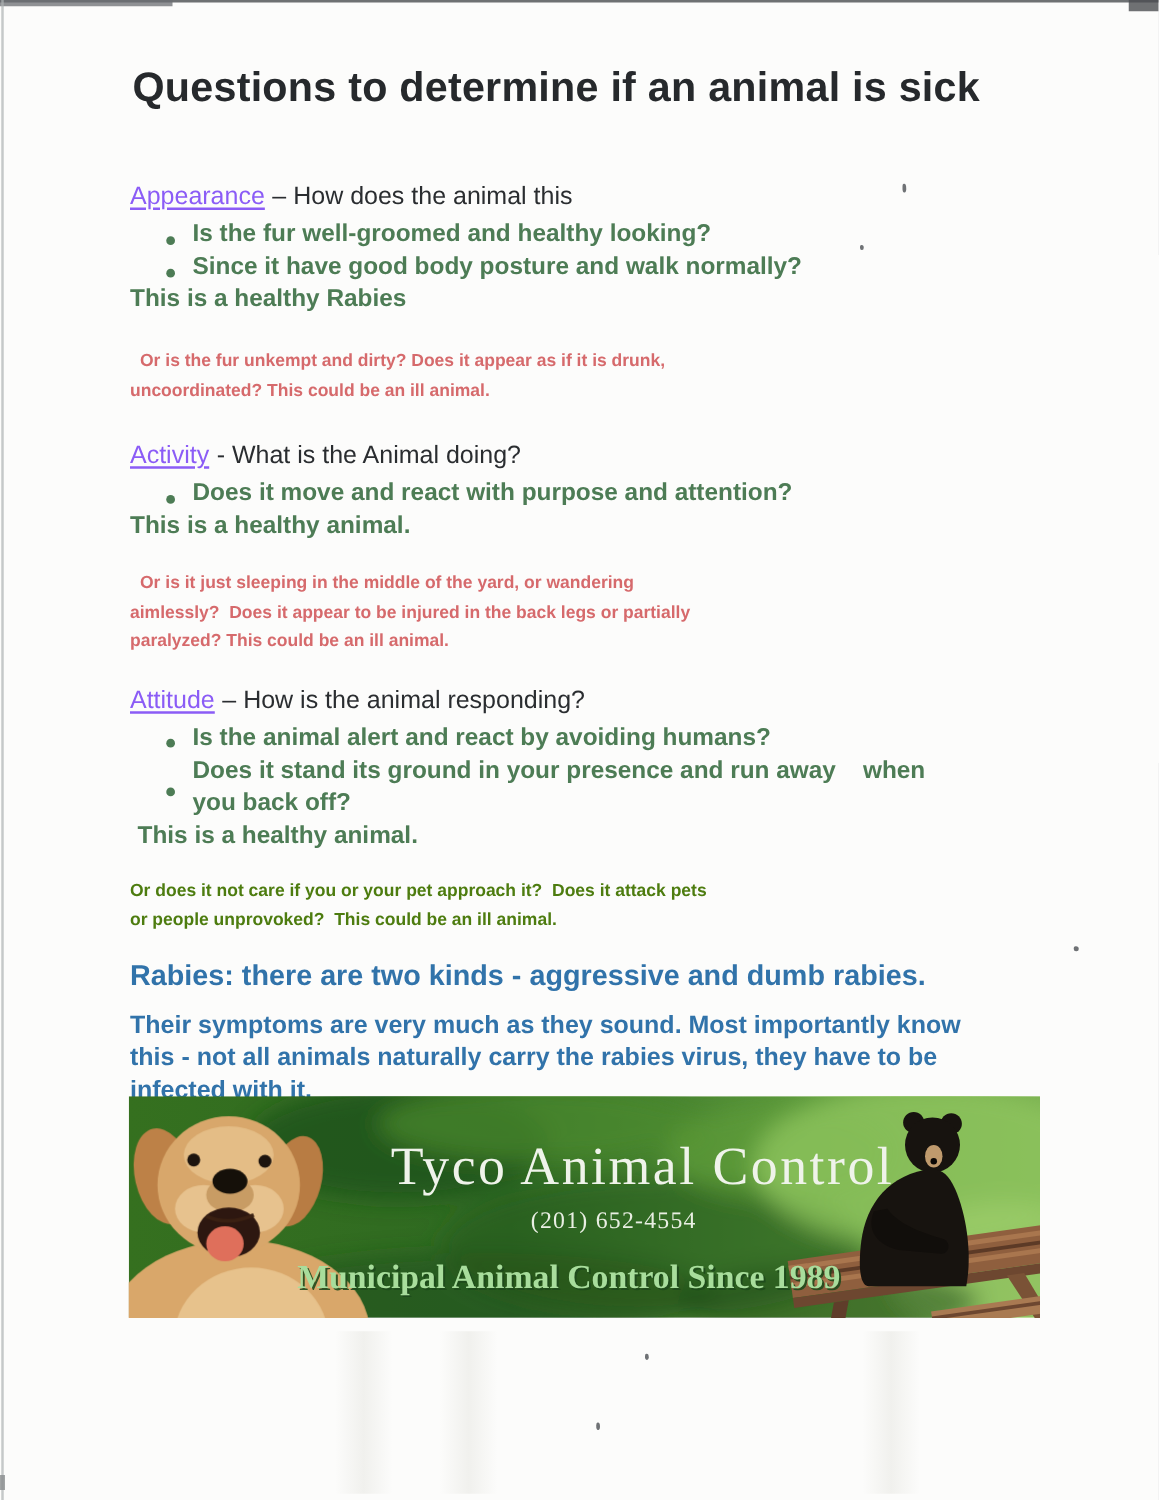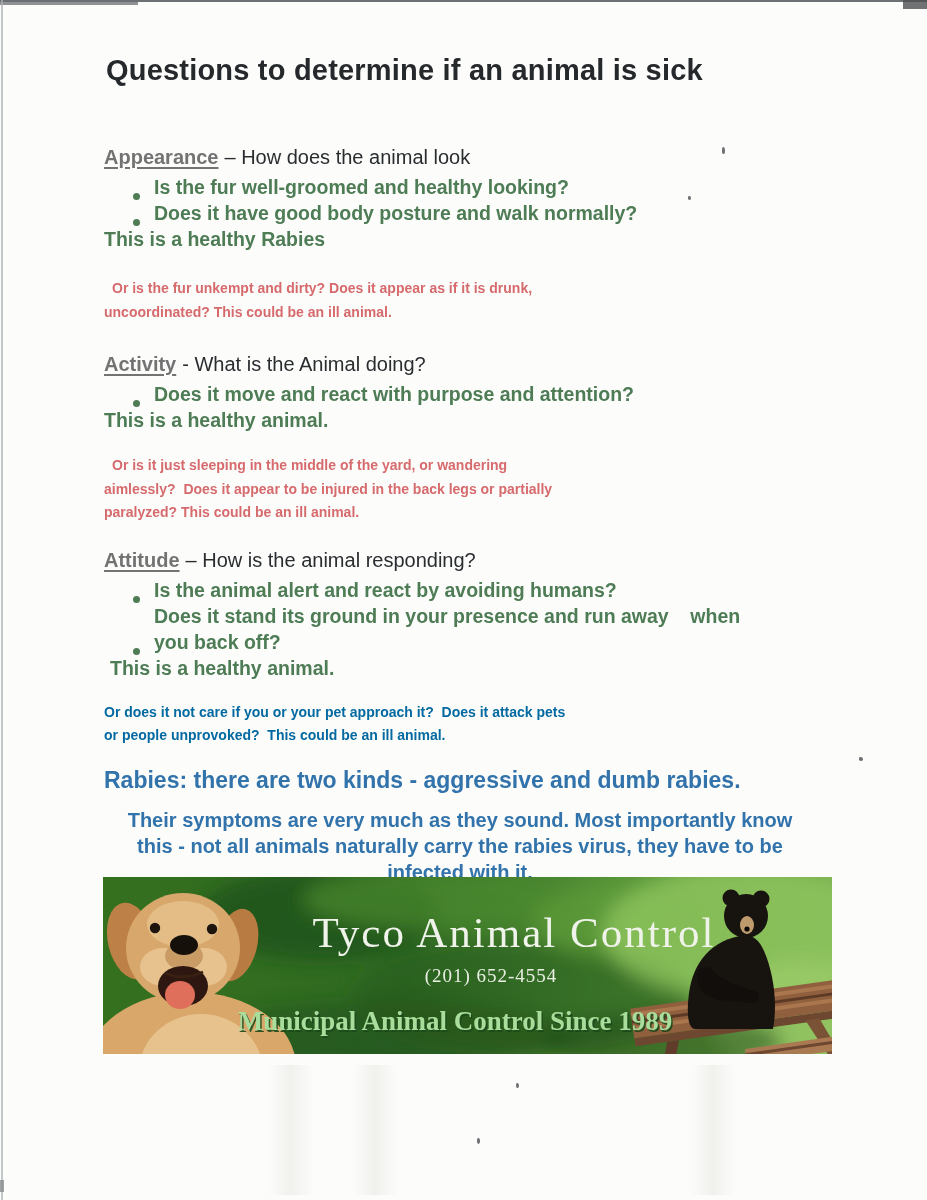--- a/index.html
+++ b/index.html
@@ -12,46 +12,46 @@
   .edge-top{position:absolute;top:0;left:0;width:927px;height:2px;background:#55585b;opacity:.85;}
   .edge-top-left{position:absolute;top:0;left:0;width:138px;height:5px;background:#6b6e71;opacity:.75;}
   .edge-top-right{position:absolute;top:0;left:903px;width:24px;height:9px;background:#4b4e51;opacity:.8;}
   .edge-left{position:absolute;top:0;left:1px;width:2px;height:1200px;background:#aeb2b4;opacity:.7;}
   .edge-bottom-left{position:absolute;left:0;top:1180px;width:4px;height:12px;background:#8a8d8f;opacity:.8;}
   .streak{position:absolute;top:1065px;height:130px;width:46px;background:linear-gradient(90deg,rgba(234,234,230,0),rgba(231,231,226,.55),rgba(234,234,230,0));}
   .speck{position:absolute;background:#6f7275;border-radius:40% 60% 50% 50%;}
 
   .content{position:absolute;left:104px;top:0;width:712px;}
   h1.doc-title{
-    margin:53px 0 0 2px;font-size:29px;line-height:34px;font-weight:bold;
+    margin:53px 0 0 2px;font-size:33px;line-height:34px;font-weight:bold;
     color:#26292c;letter-spacing:.2px;
   }
   .sec-head{font-size:20px;line-height:24px;color:#2a2d30;}
   .sec-name{
-    font-weight:bold;color:#737373;
+    font-weight:normal;color:#8b5cf6;
     text-decoration:underline;text-decoration-thickness:2px;text-underline-offset:3px;
   }
   .sec-rest{margin-left:6px;}
   .bullets{margin-top:5px;}
-  .bullet{display:flex;align-items:flex-end;}
+  .bullet{display:flex;align-items:center;}
   .dot{flex:0 0 auto;width:7px;height:7px;border-radius:50%;margin:10px 14px 0 29px;}
   .btext{font-weight:bold;font-size:19.5px;line-height:26px;white-space:pre-line;}
   .healthy{margin:1px 0 0 0;font-weight:bold;font-size:19.5px;line-height:24px;}
   .healthy.ind{padding-left:6px;}
   .ill{margin:0;font-weight:bold;font-size:14px;line-height:23.5px;white-space:pre-line;}
   .ill.ind{text-indent:8px;}
   .mt26{margin-top:26px;}
   .mt22{margin-top:22px;}
   .mt21{margin-top:21px;}
   .sec{margin-top:0;}
   .sec-appearance{margin-top:58px;}
   .sec-activity{margin-top:28px;}
   .sec-attitude{margin-top:23px;}
   .rabies-line{margin:20px 0 0 0;font-weight:bold;font-size:23px;line-height:24px;}
-  .rabies-para{margin:15px 0 0 0;font-weight:bold;font-size:20px;line-height:26px;white-space:pre-line;text-align:center;}
+  .rabies-para{margin:15px 0 0 0;font-weight:bold;font-size:20px;line-height:26px;white-space:pre-line;}
 
   .banner{position:absolute;left:103px;top:877px;width:729px;height:177px;}
   .banner svg{display:block;}
 </style>
 </head>
 <body>
 
 <div class="page">
 
   <div class="edge-top"></div>
@@ -62,30 +62,30 @@
   <div class="streak" style="left:268px"></div>
   <div class="streak" style="left:352px"></div>
   <div class="streak" style="left:690px"></div>
 
   <main class="content">
 
     <h1 class="doc-title">Questions to determine if an animal is sick</h1>
 
     <section class="sec sec-appearance">
       <div class="sec-head">
-        <span class="sec-name">Appearance</span><span class="sec-rest">– How does the animal look</span>
+        <span class="sec-name">Appearance</span><span class="sec-rest">– How does the animal this</span>
       </div>
       <div class="bullets">
         <div class="bullet">
           <span class="dot" style="background:#4d7c55"></span>
           <span class="btext" style="color:#4d7c55">Is the fur well-groomed and healthy looking?</span>
         </div>
         <div class="bullet">
           <span class="dot" style="background:#4d7c55"></span>
-          <span class="btext" style="color:#4d7c55">Does it have good body posture and walk normally?</span>
+          <span class="btext" style="color:#4d7c55">Since it have good body posture and walk normally?</span>
         </div>
       </div>
       <p class="healthy" style="color:#4d7c55">This is a healthy Rabies</p>
       <p class="ill ind mt26" style="color:#d66a6c">Or is the fur unkempt and dirty? Does it appear as if it is drunk,
 uncoordinated? This could be an ill animal.</p>
     </section>
 
     <section class="sec sec-activity">
       <div class="sec-head">
         <span class="sec-name">Activity</span><span class="sec-rest">- What is the Animal doing?</span>
@@ -111,21 +111,21 @@
           <span class="dot" style="background:#4d7c55"></span>
           <span class="btext" style="color:#4d7c55">Is the animal alert and react by avoiding humans?</span>
         </div>
         <div class="bullet">
           <span class="dot" style="background:#4d7c55"></span>
           <span class="btext" style="color:#4d7c55">Does it stand its ground in your presence and run away&nbsp;&nbsp;&nbsp;&nbsp;when
 you back off?</span>
         </div>
       </div>
       <p class="healthy ind" style="color:#4d7c55">This is a healthy animal.</p>
-      <p class="ill mt21" style="color:#0369a1">Or does it not care if you or your pet approach it?&nbsp; Does it attack pets
+      <p class="ill mt21" style="color:#4d7c0f">Or does it not care if you or your pet approach it?&nbsp; Does it attack pets
 or people unprovoked?&nbsp; This could be an ill animal.</p>
     </section>
 
     <p class="rabies-line" style="color:#3173aa">Rabies: there are two kinds - aggressive and dumb rabies.</p>
     <p class="rabies-para" style="color:#3173aa">Their symptoms are very much as they sound. Most importantly know
 this - not all animals naturally carry the rabies virus, they have to be
 infected with it.</p>
 
   </main>
 

